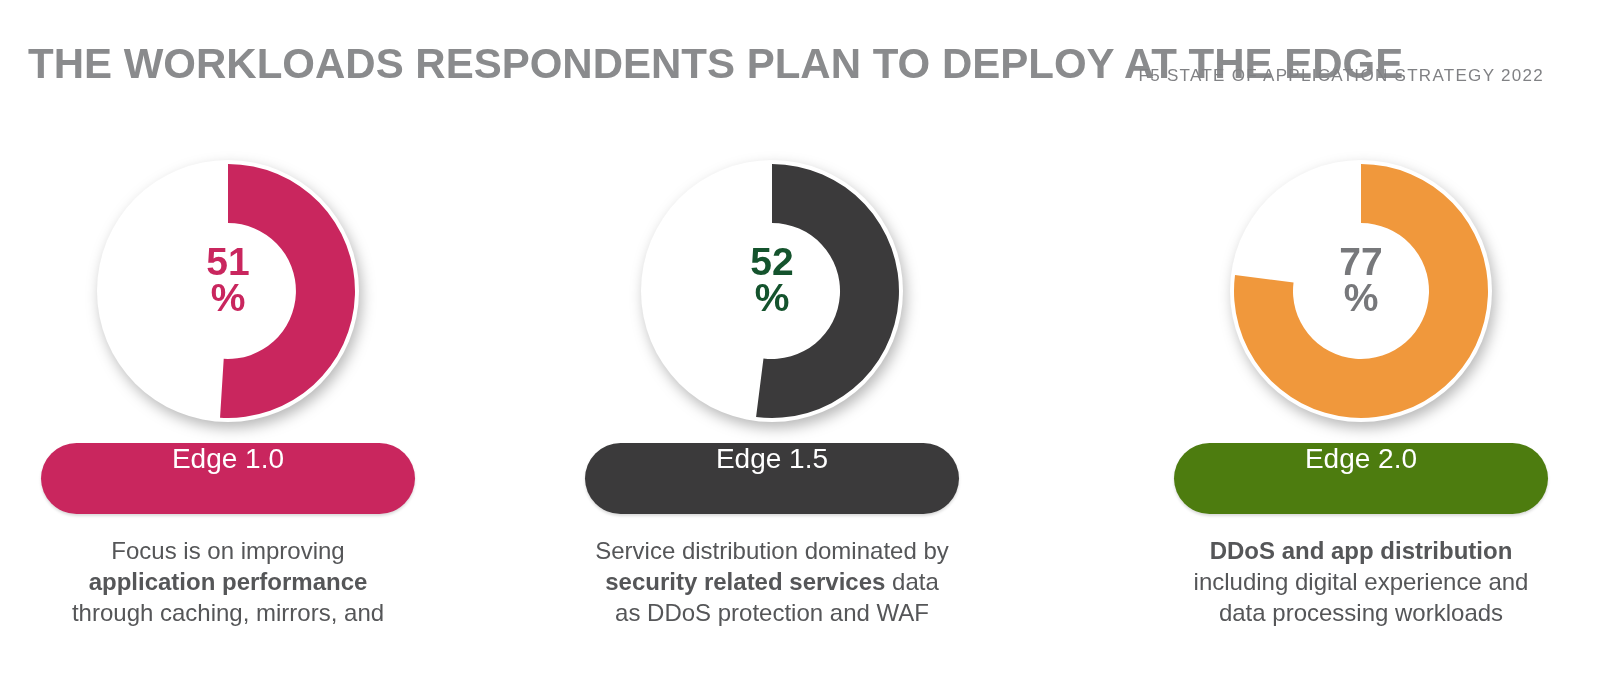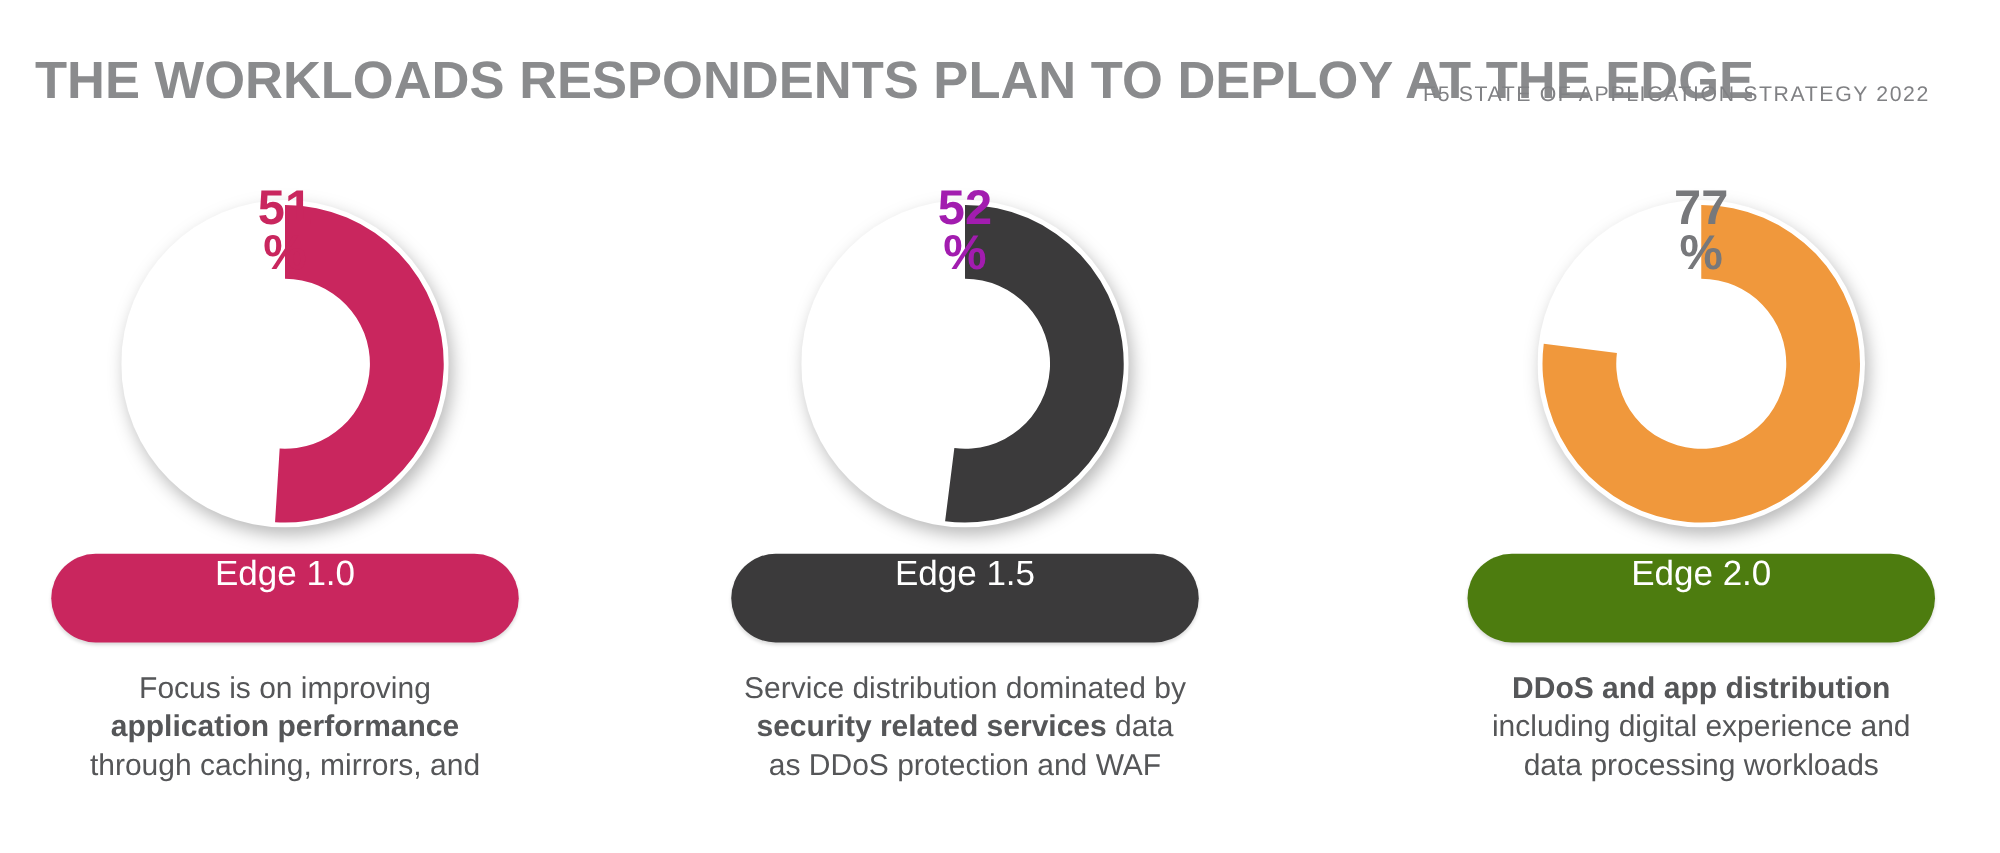--- a/index.html
+++ b/index.html
@@ -56,21 +56,21 @@
     width: 262px;
     height: 262px;
     filter: drop-shadow(3px 6px 7px rgba(0,0,0,0.28));
   }
   .pct {
     position: absolute;
     inset: 0;
     display: flex;
     flex-direction: column;
     align-items: center;
-    justify-content: flex-start;
+    justify-content: center;
     transform: translateY(-11px);
     font-size: 39px;
     font-weight: 700;
     line-height: 36px;
     pointer-events: none;
   }
   .pill {
     width: 374px;
     height: 71px;
     margin: 21px auto 0;
@@ -121,21 +121,21 @@
         <div><span>through caching, mirrors, and</span></div>
       </div>
   </section>
 
   <section class="column col-1">
     <div class="donut">
         <svg viewBox="0 0 262 262">
           <circle cx="131" cy="131" r="131" fill="#FFFFFF"></circle>
           <path d="M 131 4 A 127 127 0 1 1 115.08 257.00 L 122.48 198.46 A 68 68 0 1 0 131 63 Z" fill="#3B3A3B"></path>
         </svg>
-      <div class="pct" style="color: #a21caf;">
+      <div class="pct" style="color: #14532d;">
         <div>52</div>
         <div>%</div>
       </div>
     </div>
     <div class="pill" style="background: rgb(59, 58, 59);">
       <span>Edge 1.5</span>
     </div>
     <div class="desc">
         <div><span>Service distribution dominated by</span></div>
         <div><span class="b">security related services</span><span> data</span></div>

